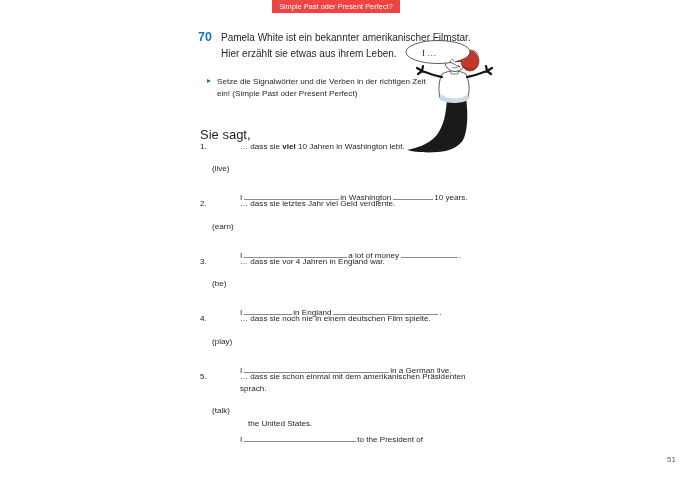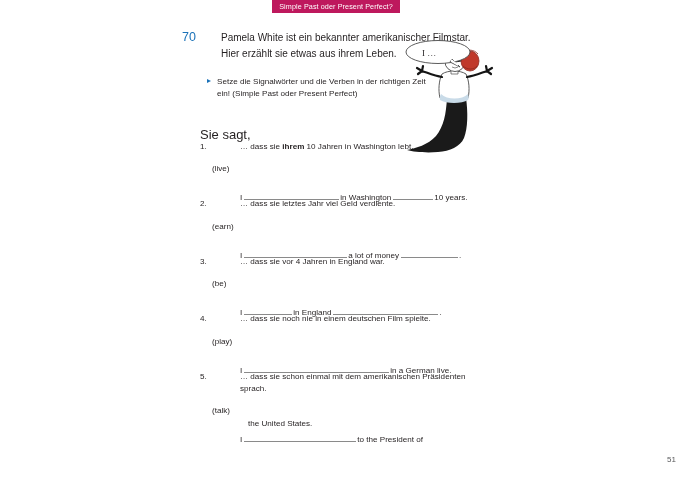--- a/index.html
+++ b/index.html
@@ -16,21 +16,21 @@
     color: #231f20;
   }
 
   
   .banner {
     position: absolute;
     left: 272px;
     top: 0px;
     width: 128px;
     height: 13px;
-    background: #be185d;
+    background: #ef4444;
     color: #ffffff;
     font-size: 7.2px;
     letter-spacing: 0.1px;
     display: flex;
     align-items: center;
     justify-content: center;
     white-space: nowrap;
   }
 
   
@@ -39,24 +39,24 @@
     left: 0;
     top: 0;
     width: 680px;
     height: 480px;
     background: #ffffff;
   }
 
   
   .ex-number {
     position: absolute;
-    left: 182px;
+    left: 198px;
     top: 31px;
     font-size: 12.5px;
-    font-weight: normal;
+    font-weight: bold;
     color: #1b72b8;
     line-height: 1;
   }
   .ex-intro {
     position: absolute;
     left: 221px;
     top: 30px;
     width: 250px;
     font-size: 10px;
     line-height: 16px;
@@ -182,21 +182,21 @@
 
   <div class="task">
     <span class="task-bullet"></span>
     <span class="task-text">Setze die Signalwörter und die Verben in der richtigen Zeit ein! (Simple Past oder Present Perfect)</span>
   </div>
 
   <div class="sie-sagt">Sie sagt,</div>
 
   <div class="q" style="top:141px;">
     <span class="q-num">1.</span>
-    <span class="q-de"><span>… dass sie </span><span class="bold">ihrem</span><span> 10 Jahren in Washington lebt.</span></span>
+    <span class="q-de"><span>… dass sie </span><span class="bold">viel</span><span> 10 Jahren in Washington lebt.</span></span>
   </div>
   <div class="q" style="top:163px;">
     <span class="q-verb">(live)</span>
     <span class="q-ans"><span>I</span><span class="blank" style="width: 95px;"></span><span>in Washington</span><span class="blank" style="width: 40px;"></span><span>10 years.</span></span>
   </div>
 
   <div class="q" style="top:198px;">
     <span class="q-num">2.</span>
     <span class="q-de">… dass sie letztes Jahr viel Geld verdiente.</span>
   </div>

